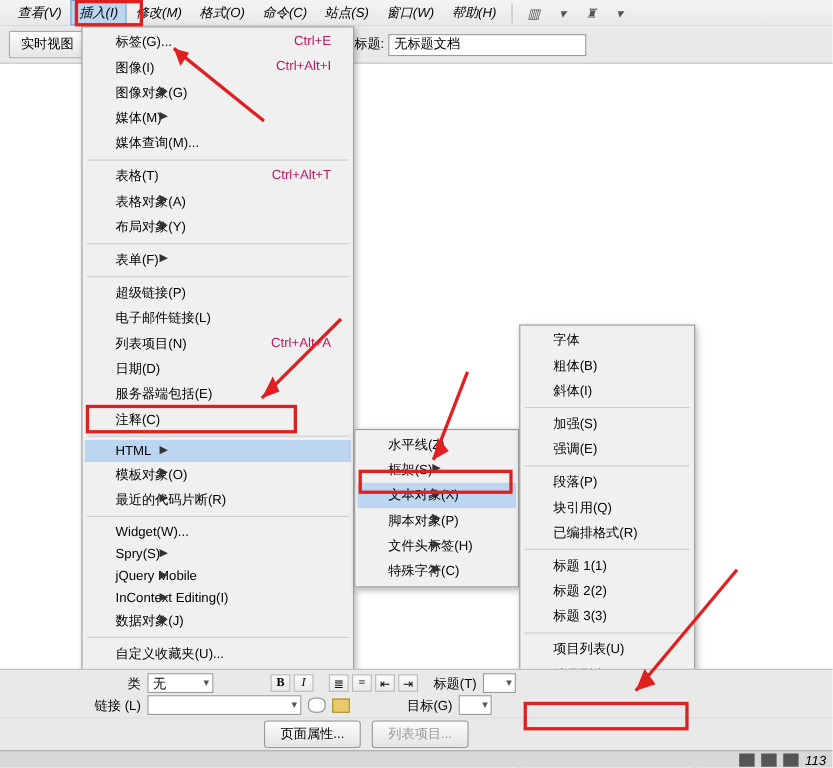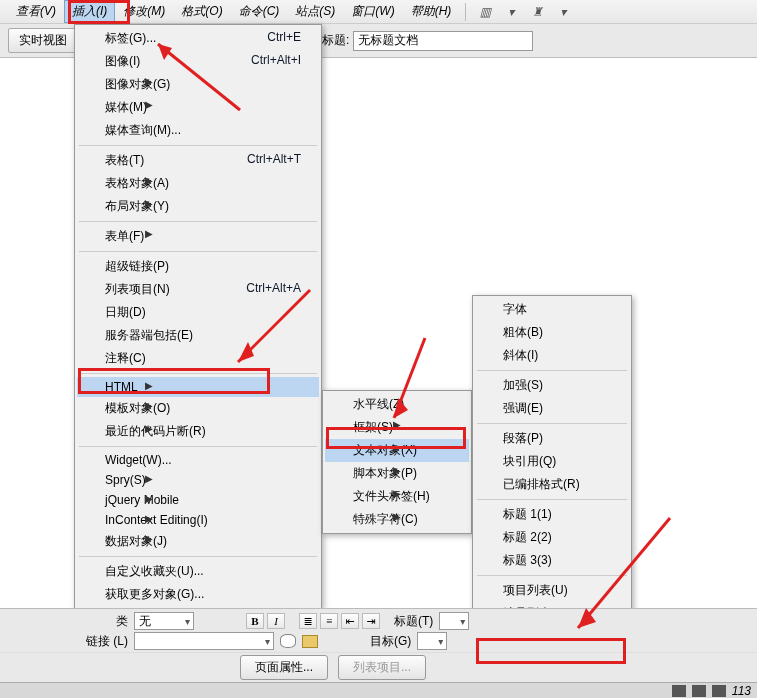--- a/index.html
+++ b/index.html
@@ -29,21 +29,21 @@
 .pagebtn-row { position: absolute; left: 0; right: 0; bottom: 16px; height: 30px; background: #e9e9e9; display: flex; align-items: center; gap: 10px; padding-left: 240px; border-top: 1px solid #ddd; }
 .page-btn { padding: 3px 14px; background: linear-gradient(#fdfdfd,#e4e4e4); border: 1px solid #999; border-radius: 3px; }
 
 .statusbar { position: absolute; left: 0; right: 0; bottom: 0; height: 16px; background: #d8d8d8; border-top: 1px solid #aaa; display: flex; align-items: center; justify-content: flex-end; padding: 0 6px; gap: 6px; font-size: 11px; font-style: italic; }
 .sb-icon { width: 14px; height: 12px; background: #555; display: inline-block; }
 
 
 .dropdown { position: absolute; background: #f0f0f0; border: 1px solid #999; box-shadow: 2px 2px 6px rgba(0,0,0,0.3); padding: 2px; }
 .dropdown-item { display: flex; align-items: flex-start; justify-content: space-between; padding: 3px 18px 3px 28px; white-space: nowrap; }
 .dropdown-item.highlight { background: #bcd5f0; }
-.dropdown-item .shortcut { margin-left: 40px; color: #0f172a; }
+.dropdown-item .shortcut { margin-left: 40px; color: #be185d; }
 .dropdown-item .arrow { margin-left: 40px; font-size: 10px; color: #333; }
 .dropdown-sep { height: 1px; background: #ccc; margin: 3px 2px; }
 
 
 .redbox { position: absolute; border: 3px solid #e02020; pointer-events: none; }
 .arrow { position: absolute; pointer-events: none; }
 .arrow line { stroke: #e02020; stroke-width: 3; }
 .arrow polygon { fill: #e02020; }
 
 .link-oval { width: 16px; height: 14px; border: 1px solid #888; border-radius: 7px/5px; display: inline-block; background: #fff; }
@@ -112,20 +112,23 @@
       <span class="arrow">▶</span>
     </div>
     <div class="dropdown-sep"></div>
     <div class="dropdown-item">
       <span>表单(F)</span>
       <span class="arrow">▶</span>
     </div>
     <div class="dropdown-sep"></div>
     <div class="dropdown-item">
       <span>超级链接(P)</span>
+    </div>
+    <div class="dropdown-item">
+      <span>电子邮件链接(L)</span>
     </div>
     <div class="dropdown-item">
       <span>列表项目(N)</span>
       <span class="shortcut">Ctrl+Alt+A</span>
     </div>
     <div class="dropdown-item">
       <span>日期(D)</span>
     </div>
     <div class="dropdown-item">
       <span>服务器端包括(E)</span>

